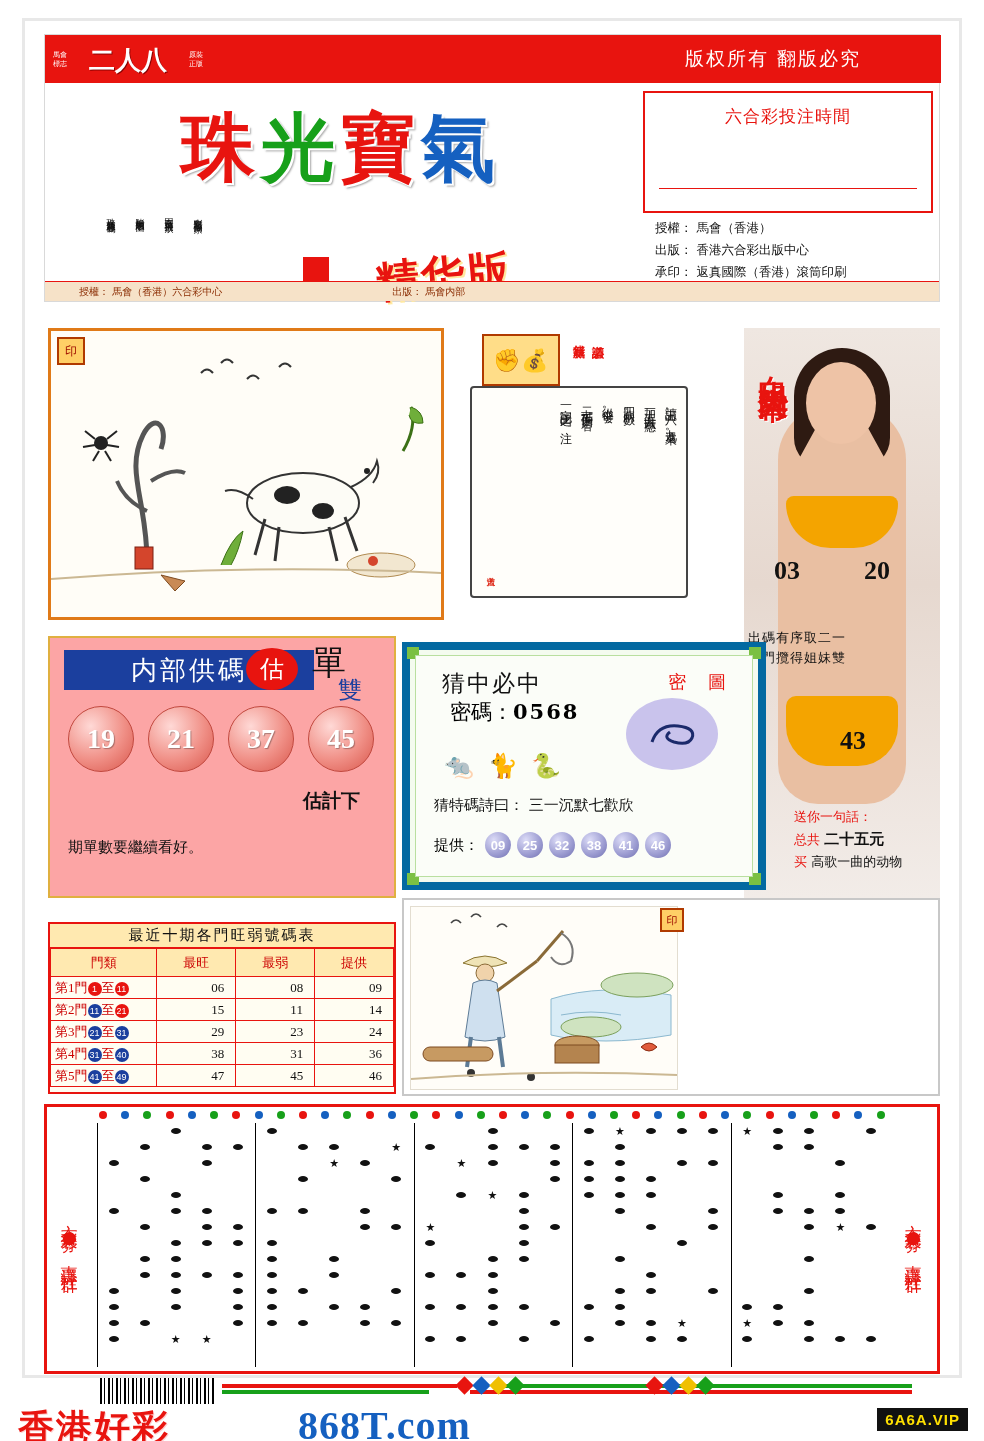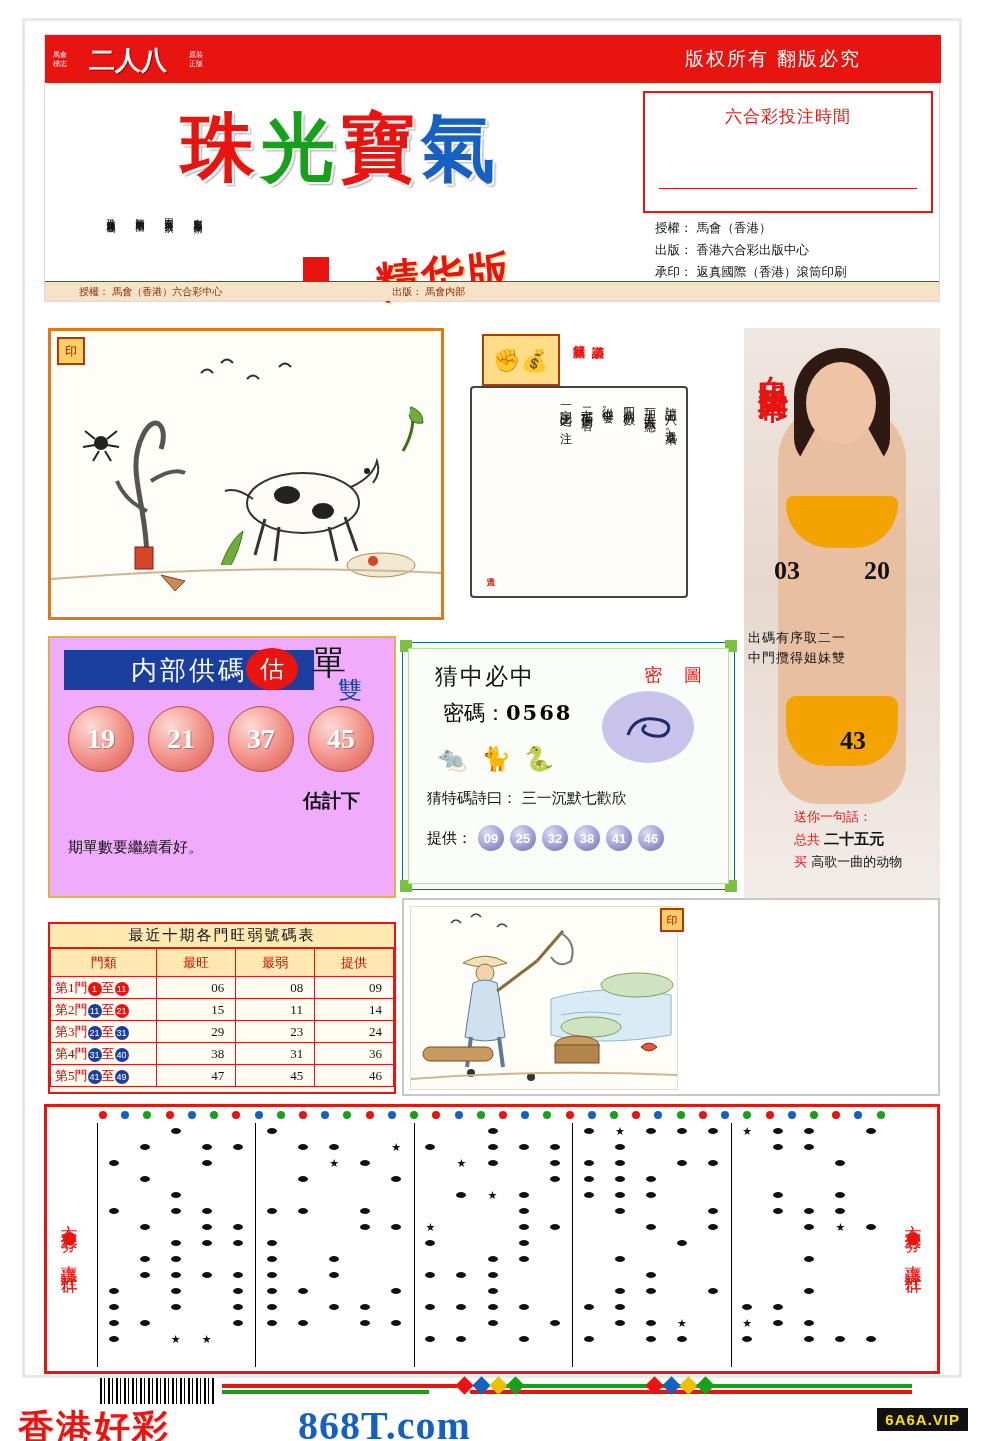--- a/index.html
+++ b/index.html
@@ -306,21 +306,21 @@
   .ph-foot .r { color: #e8140f; }
   .ph-foot .b { color: #111; }
   .big25 { font-size: 15px; font-weight: bold; }
 
   
   .inner {
     position: absolute;
     left: 48px; top: 636px;
     width: 348px; height: 262px;
     border: 2px solid #e0b040;
-    background: #f0abfc;
+    background: #fca5a5;
   }
   .inner-title {
     position: absolute; left: 14px; top: 12px;
     width: 250px; height: 40px;
     background: #1b3f9e;
     color: #fff;
     font-family: "DejaVu Serif", serif;
     font-size: 26px;
     letter-spacing: 3px;
     display: flex; align-items: center; justify-content: center;
@@ -360,41 +360,41 @@
   }
   .inner-note {
     position: absolute; left: 18px; top: 200px;
     font-size: 15px; color: #111; font-family: "DejaVu Serif", serif;
   }
 
   
   .guess {
     position: absolute;
     left: 402px; top: 642px;
-    width: 333px; height: 248px;
-    border: 1px solid #0369a1;
+    width: 364px; height: 248px;
+    border: 8px solid #0369a1;
     background: #f4fbef;
   }
   .guess-in {
     position: absolute; inset: 5px;
     border: 1px solid #b9dfa0;
     background: #fbfdf8;
   }
   .g-title {
     position: absolute; left: 26px; top: 12px;
     font-family: "DejaVu Serif", serif;
     font-size: 23px; color: #111; letter-spacing: 2px;
   }
   .g-mi {
     position: absolute; right: 18px; top: 14px;
     font-family: "DejaVu Serif", serif;
     font-size: 18px; color: #e8140f; letter-spacing: 8px;
   }
   .g-pass {
-    position: absolute; left: 34px; top: 50px;
+    position: absolute; left: 34px; top: 42px;
     font-size: 21px; font-family: "DejaVu Serif", serif;
   }
   .g-pass b { letter-spacing: 2px; }
   .g-blob {
     position: absolute; right: 34px; top: 42px;
     width: 92px; height: 72px;
     border-radius: 50%;
     background: #c9c3ec;
   }
   .g-animals {

